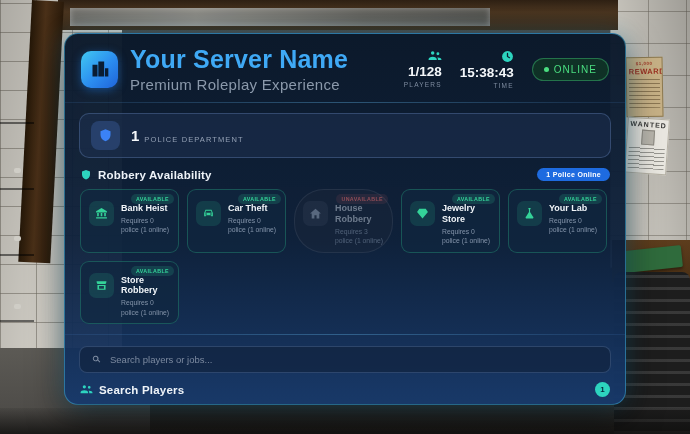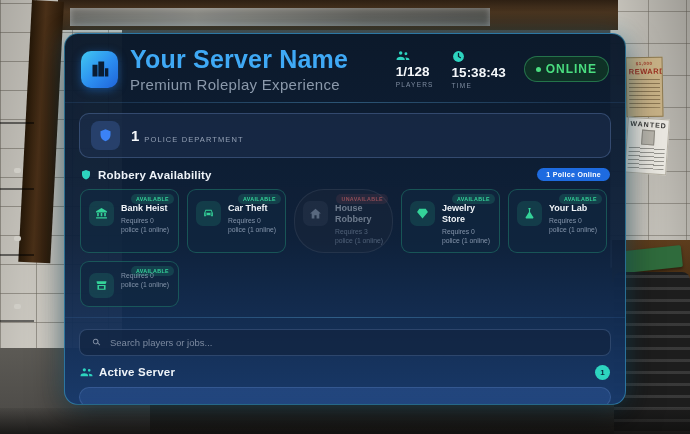--- a/index.html
+++ b/index.html
@@ -68,28 +68,28 @@
 
   .hdr { display:flex; align-items:center; padding:11px 16px 9px; }
   .hdr-icon { width:37px; height:37px; border-radius:10px; flex:0 0 auto;
     background:linear-gradient(135deg,#41c8f2 0%,#2b8df0 55%,#1f63d8 100%);
     display:flex; align-items:center; justify-content:center; color:#0a1d33;
     box-shadow:0 2px 8px rgba(30,120,220,.5); }
   .hdr-text { margin-left:12px; flex:1 1 auto; min-width:0; }
   .hdr-title { color:#3fa9f5; font-size:25px; font-weight:bold; letter-spacing:.2px; }
   .hdr-sub { color:#8b99ab; font-size:15px; margin-top:2px; letter-spacing:.3px; }
   .hdr-stats { display:flex; align-items:center; gap:18px; }
-  .stat { display:flex; flex-direction:column; align-items:flex-start; }
+  .stat { display:flex; flex-direction:column; align-items:flex-end; }
   .stat svg { color:#2dd4bf; }
   .stat-val { color:#f4f7fa; font-size:13.5px; font-weight:bold; margin-top:2px; }
   .stat-lbl { color:#7e8ca0; font-size:6.5px; letter-spacing:1.2px; margin-top:2px; }
   .online { display:flex; align-items:center; gap:5px; padding:5px 11px; border-radius:999px;
     background:rgba(16,52,38,.9); border:1px solid rgba(52,160,100,.6); }
   .online-dot { width:5px; height:5px; border-radius:50%; background:#4ade80; }
-  .online-lbl { color:#4ade80; font-size:12px; font-weight:bold; letter-spacing:1px; }
+  .online-lbl { color:#4ade80; font-size:10px; font-weight:normal; letter-spacing:1px; }
 
   .divider { height:1px; background:linear-gradient(90deg, rgba(70,130,200,.15), rgba(90,170,220,.4), rgba(70,130,200,.15)); }
 
   .police-bar { margin:10px 14px; padding:7px 11px; display:flex; align-items:center;
     background:rgba(28,46,78,.6); border:1px solid rgba(96,128,178,.4); border-radius:10px; }
   .police-icon { width:29px; height:29px; border-radius:8px; background:#27406b;
     display:flex; align-items:center; justify-content:center; color:#3b82f6; }
   .police-count { color:#f4f7fa; font-size:15px; font-weight:bold; margin-left:11px; }
   .police-lbl { color:#93a0b4; font-size:7.5px; letter-spacing:1.1px; margin-left:5px; margin-top:8px; }
 
@@ -288,20 +288,21 @@
         <div class="card-badge">AVAILABLE</div>
       </div>
 
       <div class="card">
         <div class="card-icon">
           <svg width="13" height="13" viewBox="0 0 24 24" fill="currentColor">
               <path d="M3 4h18v2l-1.5 3h-15L3 6V4zm1.5 7h15v9h-15v-9zm3 2v5h9v-5h-9z"></path>
             </svg>
         </div>
         <div class="card-body">
+          <div class="card-title">Store Robbery</div>
           <div class="card-req">Requires 0 police (1 online)</div>
         </div>
         <div class="card-badge">AVAILABLE</div>
       </div>
 
     </div>
 
     <div class="divider" style="margin-top:10px"></div>
 
     <div class="search-wrap">
@@ -309,21 +310,21 @@
           <path d="M10 4a6 6 0 104.47 10.03l4.25 4.25 1.42-1.42-4.25-4.25A6 6 0 0010 4zm0 2a4 4 0 110 8 4 4 0 010-8z"></path>
         </svg>
       <input class="search-input" type="text" placeholder="Search players or jobs..." style="">
     </div>
 
     <div class="section-hd" style="margin:2px 0 7px">
       <div class="section-hd-left">
         <svg width="13" height="11" viewBox="0 0 24 20" fill="currentColor">
             <path d="M8 8a3 3 0 110-6 3 3 0 010 6zm9 .5a2.5 2.5 0 110-5 2.5 2.5 0 010 5zM1 17v-1.3C1 12.9 4.1 11.4 8 11.4s7 1.5 7 4.3V17H1zm16 0v-1.6c0-1.1-.4-2.1-1.2-2.9.4-.1.8-.1 1.2-.1 3.3 0 6 1.3 6 3.4V17h-6z"></path>
           </svg>
-        <div class="section-title">Active Server</div>
+        <div class="section-title">Search Players</div>
       </div>
       <div class="count-badge">1</div>
     </div>
 
     <div class="player-card">
       
       
       
     </div>
 

